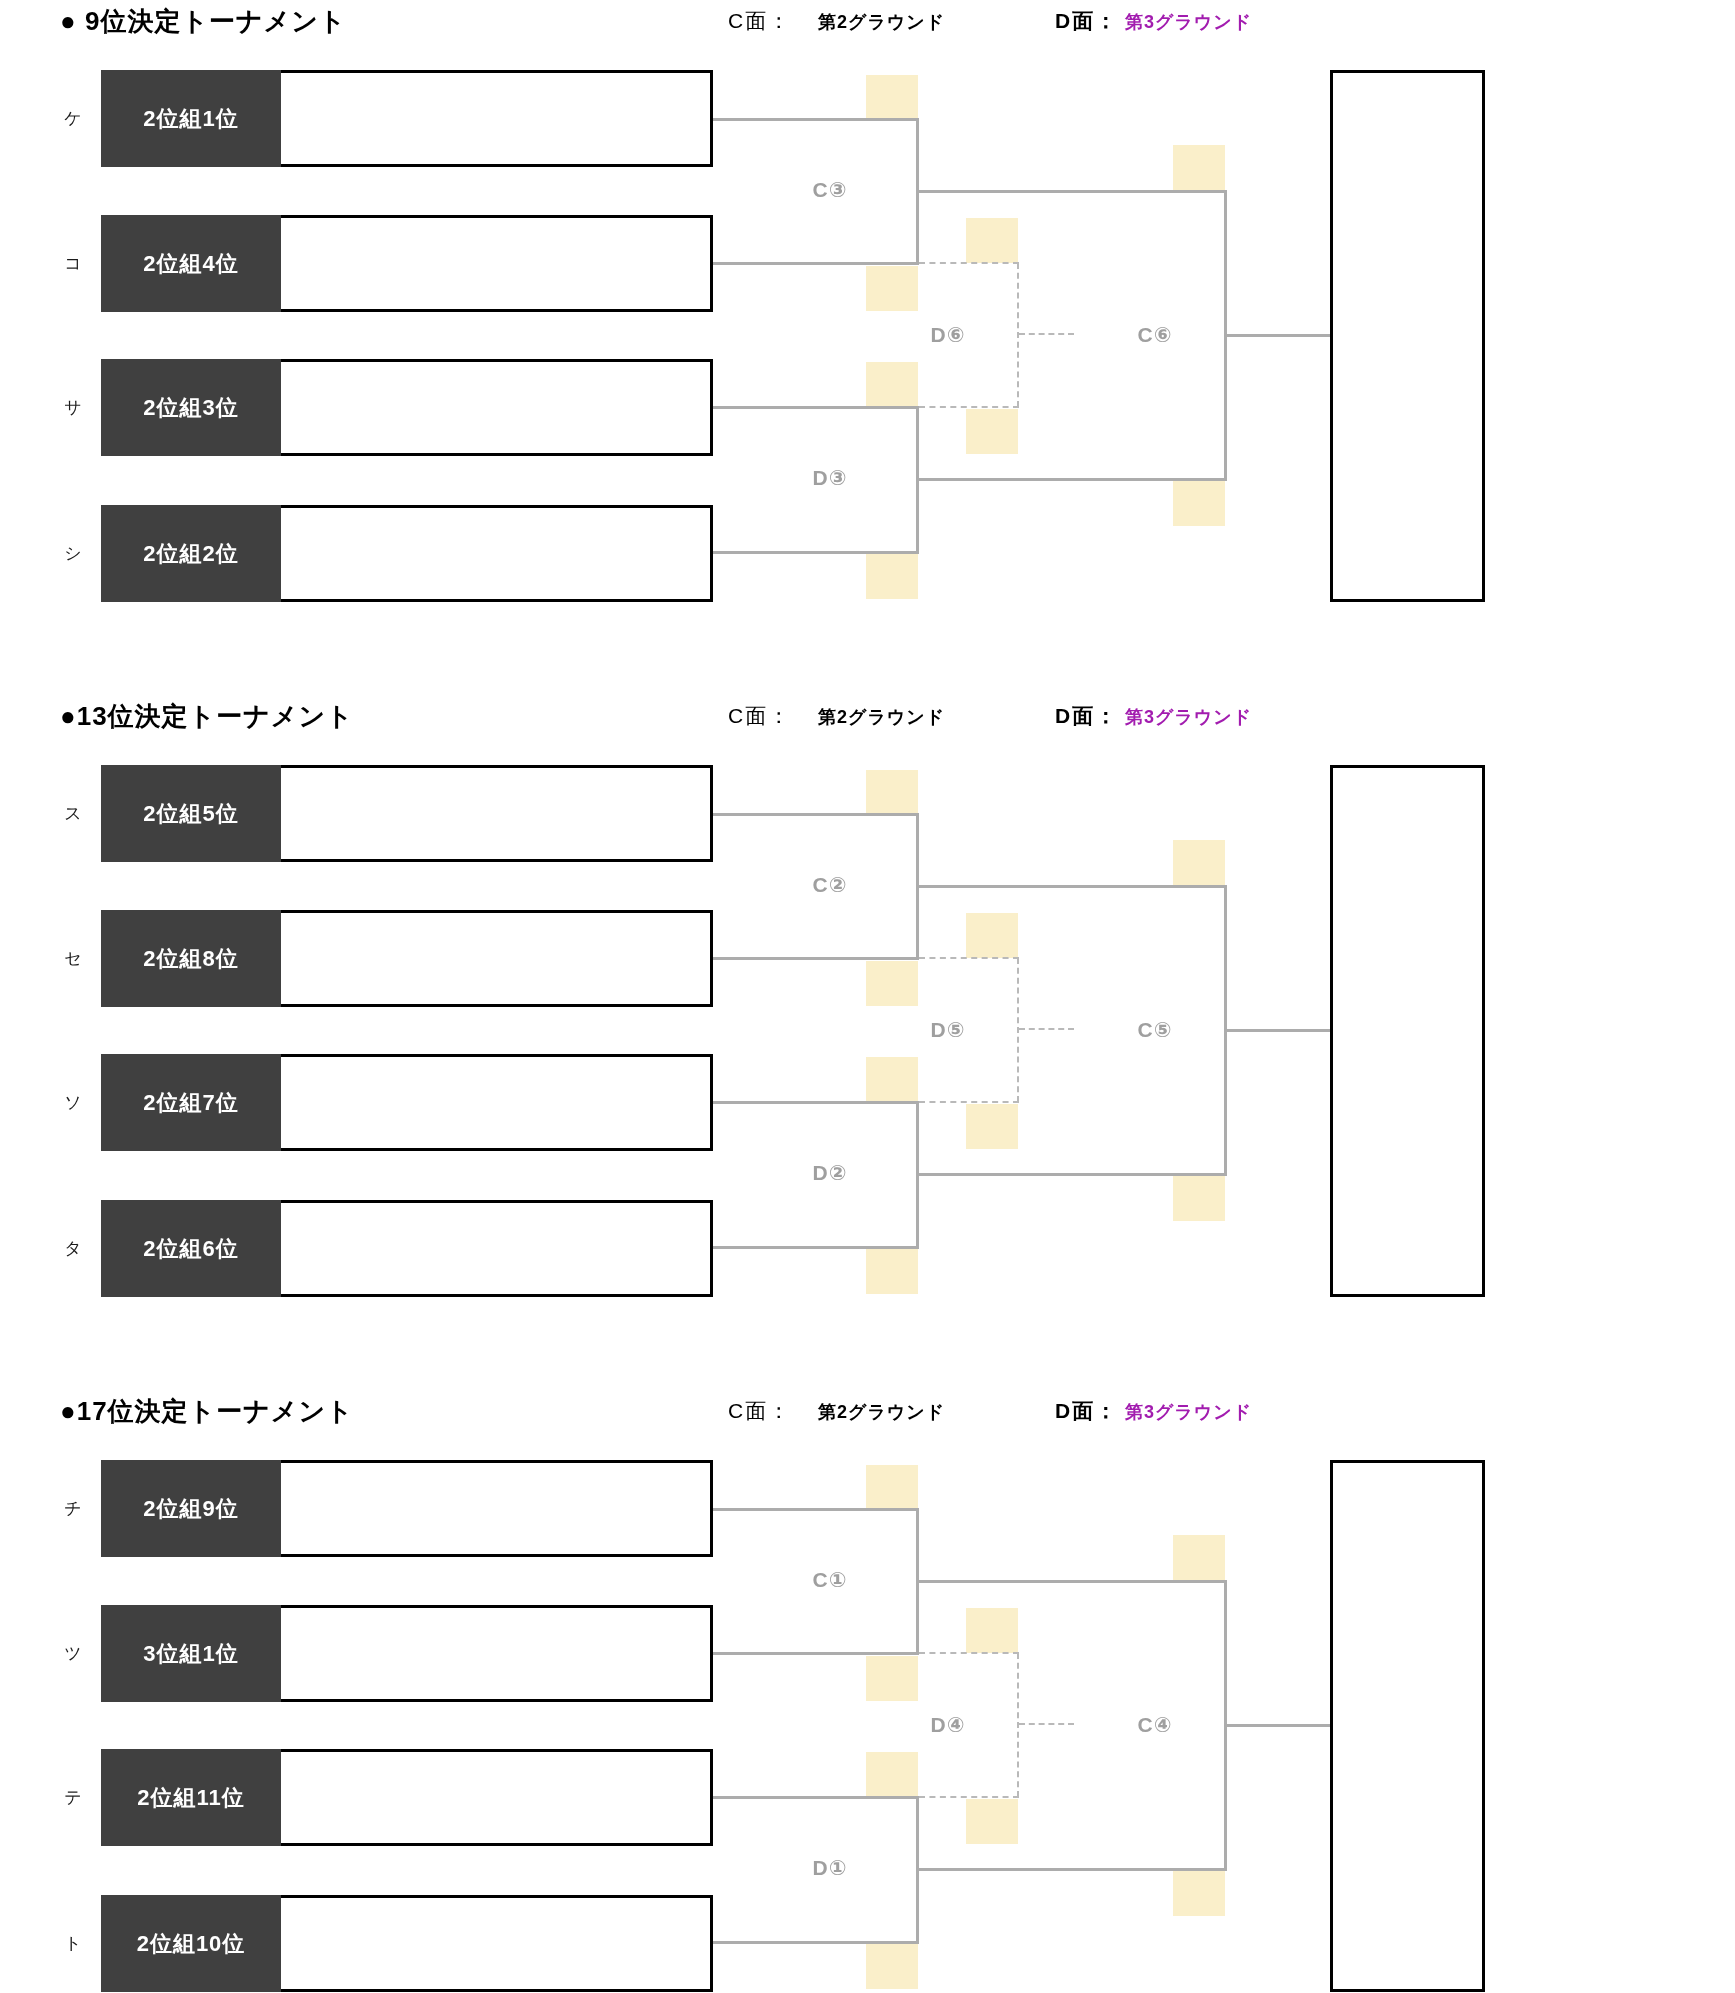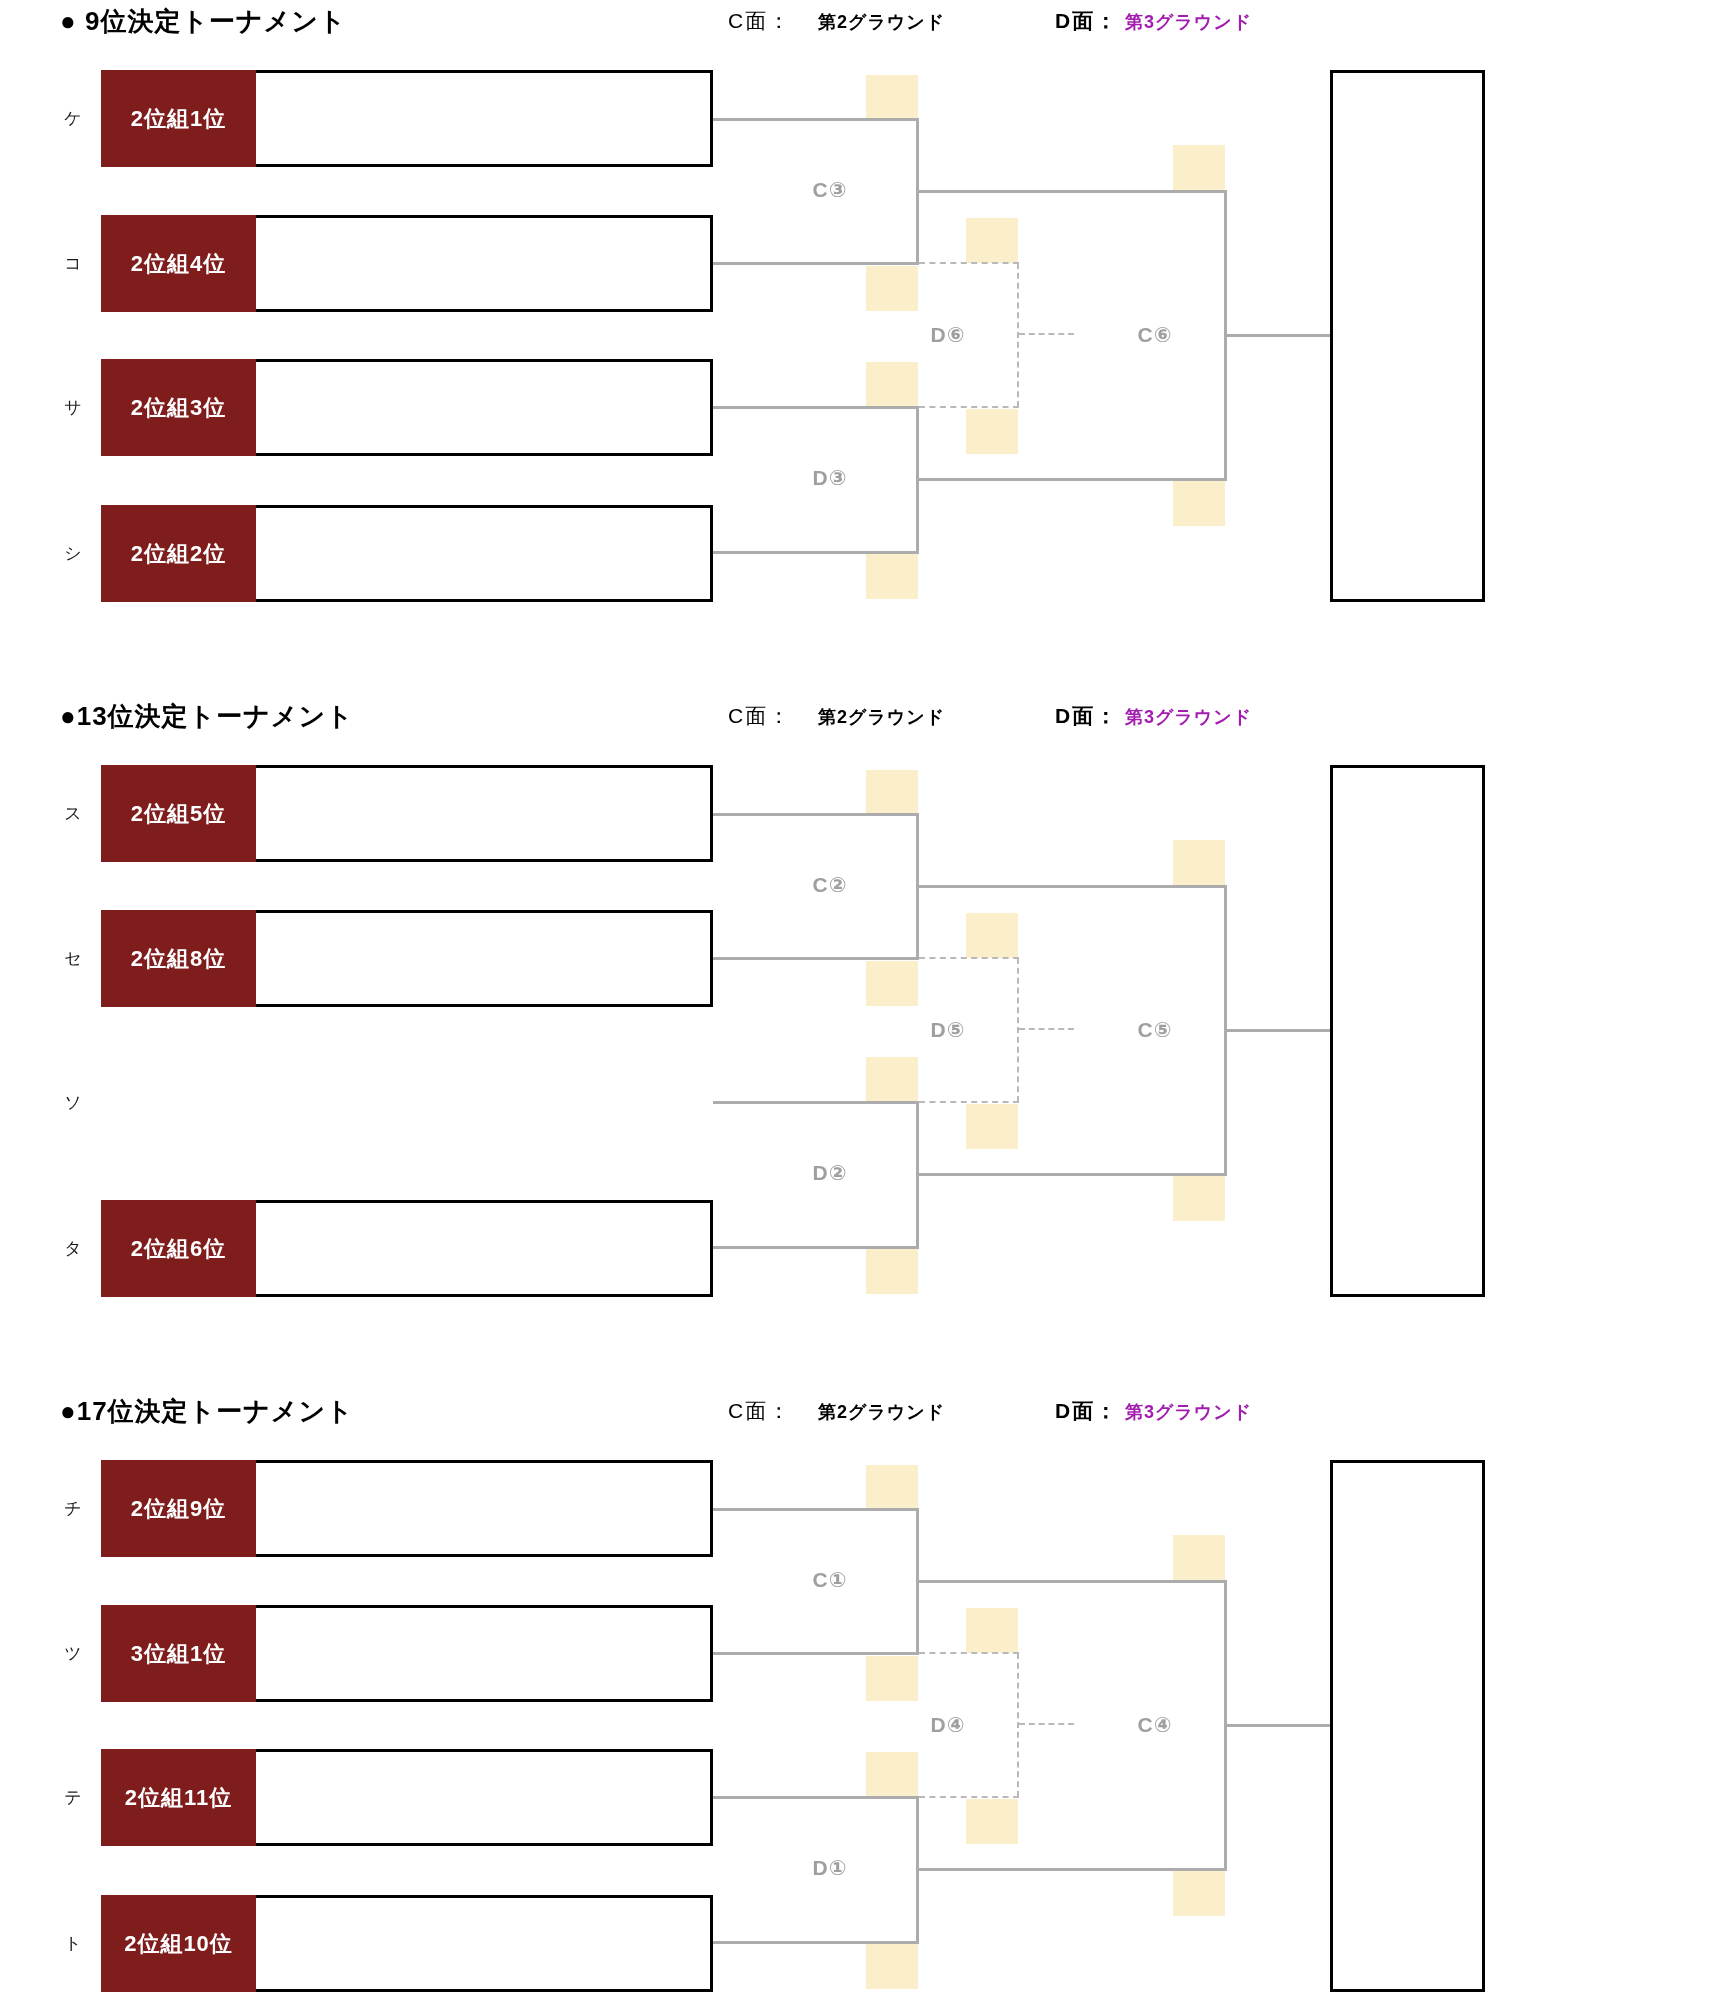--- a/index.html
+++ b/index.html
@@ -11,21 +11,21 @@
   .hc  {position:absolute;left:728px;top:7px;font-size:21px;font-weight:normal;color:#000;letter-spacing:2px;}
   .hcv {position:absolute;left:818px;top:10px;font-size:18px;font-weight:bold;color:#000;letter-spacing:1px;text-align:right;}
   .hd  {position:absolute;left:1055px;top:7px;font-size:21px;font-weight:bold;color:#000000;letter-spacing:2px;}
   .hdv {position:absolute;left:1125px;top:10px;font-size:18px;font-weight:bold;color:#a21caf;letter-spacing:1px;}
 
   .kana{position:absolute;left:56px;width:34px;text-align:center;height:97px;line-height:97px;font-size:17px;color:#1a1a1a;}
   .k1{top:70px}.k2{top:215px}.k3{top:359px}.k4{top:505px}
 
   .row{position:absolute;left:101px;width:612px;height:97px;background:#fff;border:3px solid #000;box-sizing:border-box;z-index:5;}
   .r1{top:70px}.r2{top:215px}.r3{top:359px}.r4{top:505px}
-  .seed{position:absolute;left:-3px;top:-3px;width:155px;height:97px;background:#7f1d1d;color:#fff;
+  .seed{position:absolute;left:-3px;top:-3px;width:180px;height:97px;background:#404040;color:#fff;
         display:flex;align-items:center;justify-content:center;font-size:22px;font-weight:bold;letter-spacing:1px;}
 
   .yellow{position:absolute;width:52px;height:45px;background:#faefca;z-index:1;}
   .y1{left:866px;top:75px}  .y2{left:866px;top:266px}
   .y3{left:866px;top:362px} .y4{left:866px;top:554px}
   .y5{left:966px;top:218px} .y6{left:966px;top:409px}
   .y7{left:1173px;top:145px}.y8{left:1173px;top:481px}
 
   .gl{position:absolute;background:#acacac;z-index:3;}
   .hl1{left:713px;top:118px;width:206px;height:3px}
@@ -127,20 +127,23 @@
     <div class="kana k2">セ</div>
     <div class="kana k3">ソ</div>
     <div class="kana k4">タ</div>
 
     <div class="row r1">
         <div class="seed">2位組5位</div>
       </div>
     <div class="row r2">
         <div class="seed">2位組8位</div>
       </div>
+    <div class="row r3">
+        <div class="seed">2位組7位</div>
+      </div>
     <div class="row r4">
         <div class="seed">2位組6位</div>
       </div>
 
     <div class="yellow y1"></div>
     <div class="yellow y2"></div>
     <div class="yellow y3"></div>
     <div class="yellow y4"></div>
     <div class="yellow y5"></div>
     <div class="yellow y6"></div>

